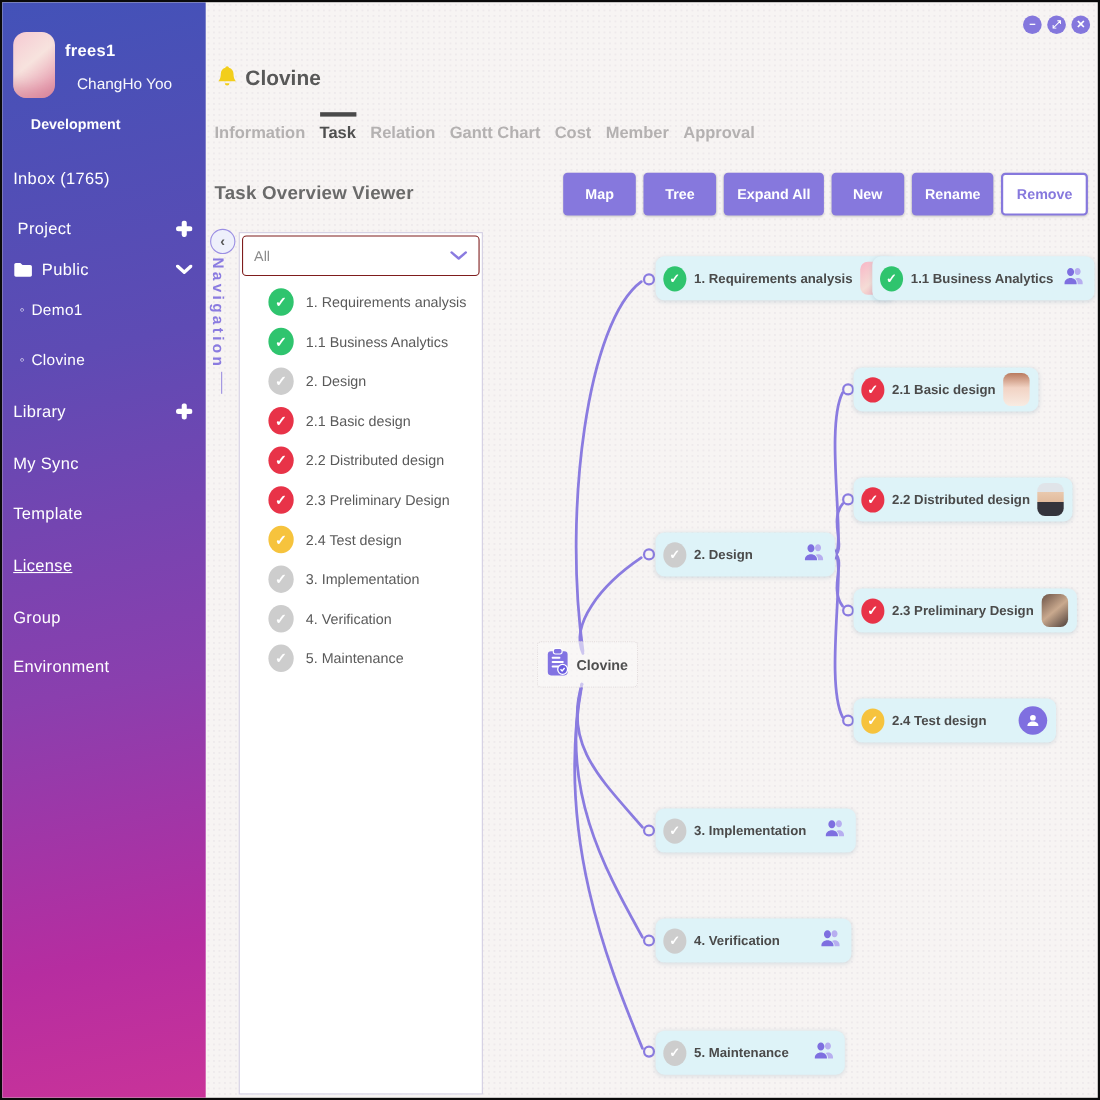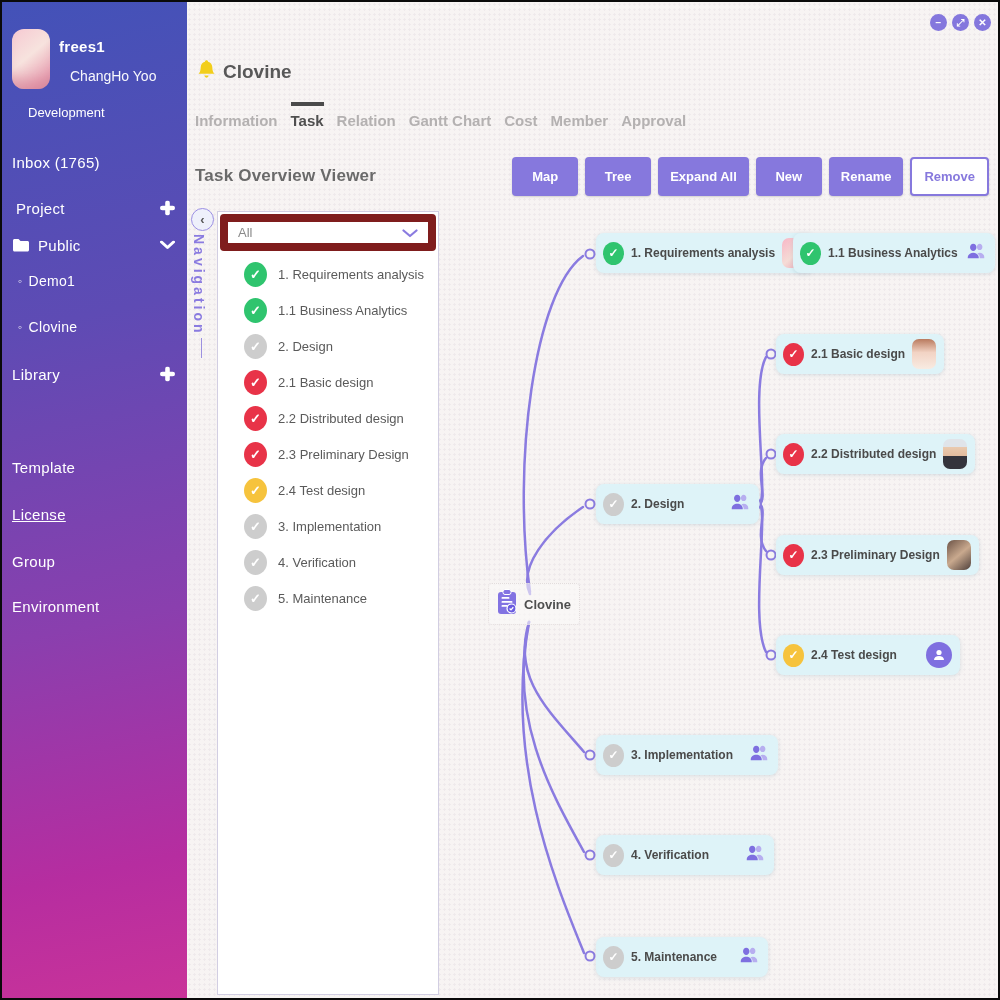--- a/index.html
+++ b/index.html
@@ -12,21 +12,21 @@
 
   
   .sidebar { position:absolute; left:0; top:0; width:185px; height:100%;
              background:linear-gradient(168deg,#4352b8 0%,#5e4bb4 32%,#8a3fae 62%,#b62da0 86%,#c93399 100%);
              color:#fff; z-index:5; }
   .avatar { position:absolute; left:10px; top:27px; width:38px; height:60px; border-radius:12px;
             background:linear-gradient(140deg,#f6c9d2 0%,#f7e3de 45%,#eaa9b8 80%,#d98ca4 100%);
             box-shadow:inset 0 -18px 14px -10px rgba(214,130,150,.65); }
   .u-name { position:absolute; left:57px; top:36px; font-size:15px; font-weight:bold; letter-spacing:.3px; }
   .u-full { position:absolute; left:68px; top:66px; font-size:14px; opacity:.96;text-align:center; }
-  .u-ws   { position:absolute; left:10px; top:103px; font-size:13px; font-weight:normal;padding-left:16px; }
+  .u-ws   { position:absolute; left:10px; top:103px; font-size:13px; font-weight:bold;padding-left:16px; }
   .side-item { position:absolute; left:0; right:0; height:24px; padding-left:10px; font-size:15px;
                letter-spacing:.3px; display:flex; align-items:center; cursor:pointer; }
   .si-0{top:148px;} .si-1{top:194px;padding-left:14px;} .si-2{top:231px;} .si-3{top:267px; padding-left:16px; font-size:14px;}
   .si-4{top:313px; padding-left:16px; font-size:14px;} .si-5{top:360px;} .si-6{top:407px;}
   .si-7{top:453px;} .si-8{top:500px;text-decoration:underline;} .si-9{top:547px;} .si-10{top:592px;}
   .trail { position:absolute; right:12px; top:50%; transform:translateY(-50%); display:flex; }
   .bullet { margin-right:6px; font-size:12px; opacity:.9; }
   .fold { margin-right:8px; display:flex; }
 
   
@@ -50,21 +50,21 @@
 
   
   .collapse-btn { position:absolute; left:189px; top:206px; width:23px; height:23px; border-radius:50%;
                   background:#eef0fb; border:1px solid #9b8fe3; color:#555; font-size:13px; font-weight:bold;
                   display:flex; align-items:center; justify-content:center; cursor:pointer; z-index:6; }
   .vlabel { position:absolute; left:189px; top:232px; writing-mode:vertical-rl; color:#8a7be0;
             font-size:14px; font-weight:bold; letter-spacing:3px; z-index:6; }
   .vline { position:absolute; left:199px; top:336px; width:1px; height:20px; background:#9c90e0; z-index:6; }
   .navpanel { position:absolute; left:215px; top:209px; width:222px; height:784px; background:#fff;
               border:1px solid #d2cee2; z-index:4; }
-  .filterbox { position:absolute; left:2px; top:2px; right:2px; height:37px; border:8px solid #7f1d1d;
+  .filterbox { position:absolute; left:2px; top:2px; right:2px; height:37px; border:1px solid #7f1d1d;
                border-radius:4px; background:#fff; display:flex; align-items:center; padding:0 10px; cursor:pointer; }
   .filter-val { flex:1; font-size:13px; color:#8a8a8a; }
   .tasklist { position:absolute; left:0; top:44px; right:0; }
   .trow { height:36px; display:flex; align-items:center; padding-left:26px; gap:11px; cursor:pointer; }
   .check { width:23px; height:25px; border-radius:50%; color:#fff; font-size:13px; font-weight:bold;
            display:flex; align-items:center; justify-content:center; flex:none; }
   .st-c { background:#2fc46e; } .st-o { background:#e83348; } .st-p { background:#f6c33d; } .st-n { background:#cdcdcd; }
   .tlabel { font-size:13px; color:#5a5a5a; white-space:nowrap; }
 
   
@@ -141,20 +141,23 @@
       <span>Clovine</span>
     </div>
     <div class="side-item si-5">
       <span>Library</span>
       <span class="trail">
         <svg width="15" height="15" viewBox="0 0 15 15">
             <rect x="5.2" y="0" width="4.6" height="15" rx="2.3" fill="#fff"></rect>
             <rect x="0" y="5.2" width="15" height="4.6" rx="2.3" fill="#fff"></rect>
           </svg>
       </span>
+    </div>
+    <div class="side-item si-6">
+      <span>My Sync</span>
     </div>
     <div class="side-item si-7">
       <span>Template</span>
     </div>
     <div class="side-item si-8">
       <span>License</span>
     </div>
     <div class="side-item si-9">
       <span>Group</span>
     </div>

